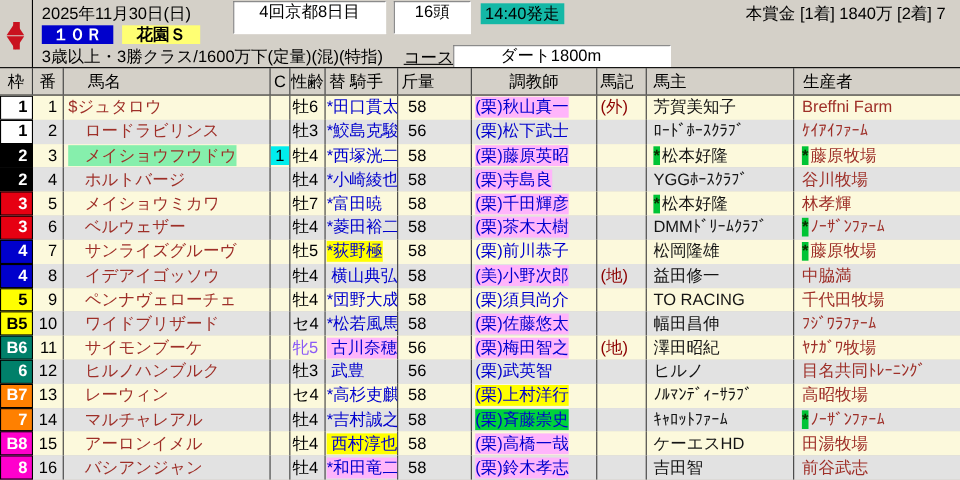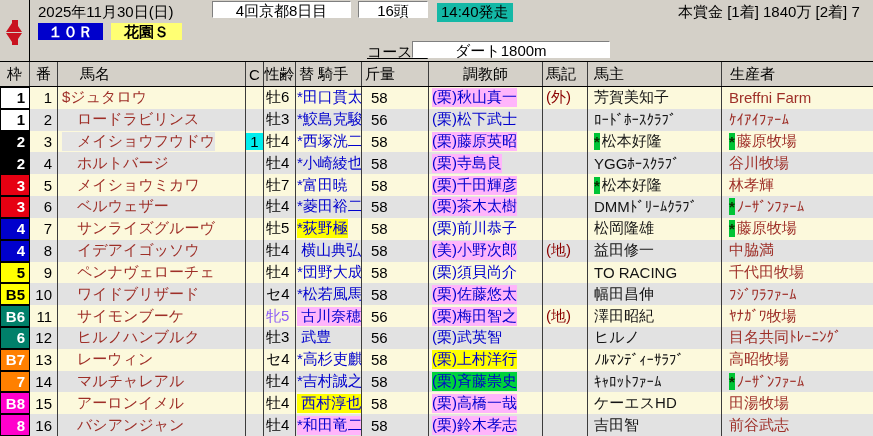--- a/index.html
+++ b/index.html
@@ -17,21 +17,21 @@
   
   .sidebar{position:absolute;left:0;top:0;width:30px;height:61px;border-right:1px solid #000;box-sizing:border-box;}
   .arrow{position:absolute;left:6px;width:17px;height:24px;cursor:pointer;}
   .arrow .tri-up{width:0;height:0;margin:0 auto;border-left:8px solid transparent;border-right:8px solid transparent;border-bottom:12px solid #c9121f;}
   .arrow .tri-dn{width:0;height:0;margin:0 auto;border-left:8px solid transparent;border-right:8px solid transparent;border-top:12px solid #c9121f;}
   .arrow .stem{width:6px;height:10px;margin:0 auto;background:#c9121f;}
   .arrow.up{top:3px;} .arrow.dn{top:35px;}
   
   .top{position:absolute;left:30px;top:0;width:843px;height:61px;}
   .top .abs{position:absolute;white-space:pre;}
-  .inset{background:#fff;border:1px solid;border-color:#7f7f7f #fff #fff #7f7f7f;box-sizing:border-box;height:17px;line-height:17px;text-align:center;}
+  .inset{background:#fff;border:1px solid;border-color:#7f7f7f #fff #fff #7f7f7f;box-sizing:border-box;height:30px;line-height:17px;text-align:center;}
   .date{left:8px;top:3px;}
   .meeting{left:182px;top:1px;width:139px;}
   .count{left:328px;top:1px;width:70px;}
   .time{left:407px;top:3px;background:#14b8a6;padding:0 4px;}
   .prize{left:648px;top:3px;}
   .race-no{left:8px;top:23px;background:#0000cc;color:#fff;font-weight:bold;padding:0 10px;height:17px;line-height:17px;}
   .race-name{left:81px;top:23px;background:#ffff73;font-weight:bold;padding:0 13px;height:17px;line-height:17px;}
   .rclass{left:8px;top:42px;}
   .course-link{left:337px;top:43px;text-decoration:underline;cursor:pointer;}
   .course-box{left:382px;top:41px;width:198px;text-align:left;padding-left:42px;}
@@ -63,21 +63,21 @@
   .sa.female{color:#8b5cf6;}
   .jk{color:var(--blue);padding-left:1px;}
   .wt{padding-left:9px;}
   .tcell{color:var(--blue);padding-left:3px;}
   .mk{color:#8b0000;padding-left:3px;}
   .ow{color:#141414;padding-left:6px;}
   .br{color:var(--maroon);padding-left:7px;}
   .hl-yellow{background:#ffff00;}
   .hl-pink{background:#ffb5fb;}
   .hl-green{background:#00d23c;}
-  .hl-cyan{background:#e5e5e5;}
+  .hl-cyan{background:#86efac;}
   .star{background:#00c435;color:#0a2d00;margin-right:2px;font-weight:bold;}
 </style>
 </head>
 <body>
 
 <div class="sidebar">
   <div class="arrow up">
     <span><span class="tri-up"></span><span class="stem" style="display:block"></span></span>
   </div>
   <div class="arrow dn">
@@ -86,20 +86,21 @@
 </div>
 
 <div class="top">
   <span class="abs date">2025年11月30日(日)</span>
   <span class="abs inset meeting">4回京都8日目</span>
   <span class="abs inset count">16頭</span>
   <span class="abs time">14:40発走</span>
   <span class="abs prize">本賞金 [1着] 1840万 [2着] 7</span>
   <span class="abs race-no">１０Ｒ</span>
   <span class="abs race-name">花園Ｓ</span>
+  <span class="abs rclass">3歳以上・3勝クラス/1600万下(定量)(混)(特指)</span>
   <span class="abs course-link">コース図</span>
   <span class="abs inset course-box">ダート1800m</span>
 </div>
 
 <div class="rtable">
   <div class="thead" id="thead">
       <div class="c1">枠</div>
       <div class="c2">番</div>
       <div class="c3">馬名</div>
       <div class="c4">C</div>

